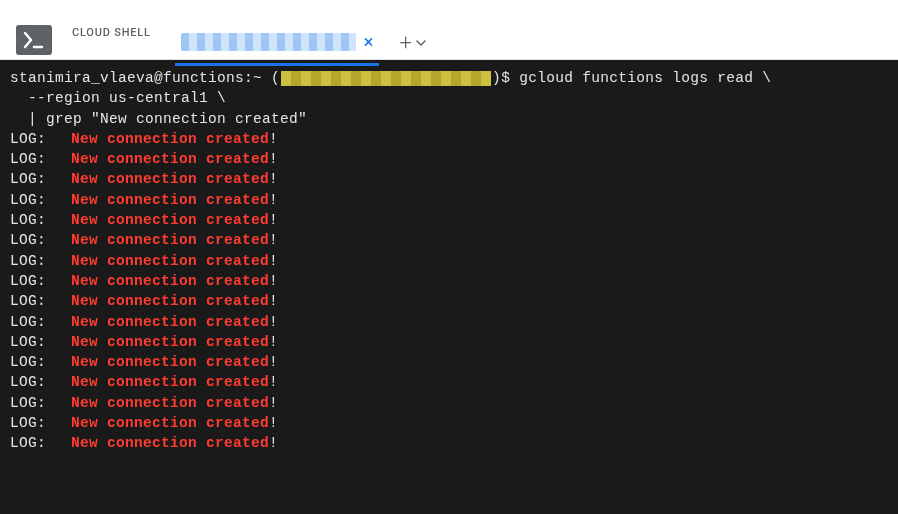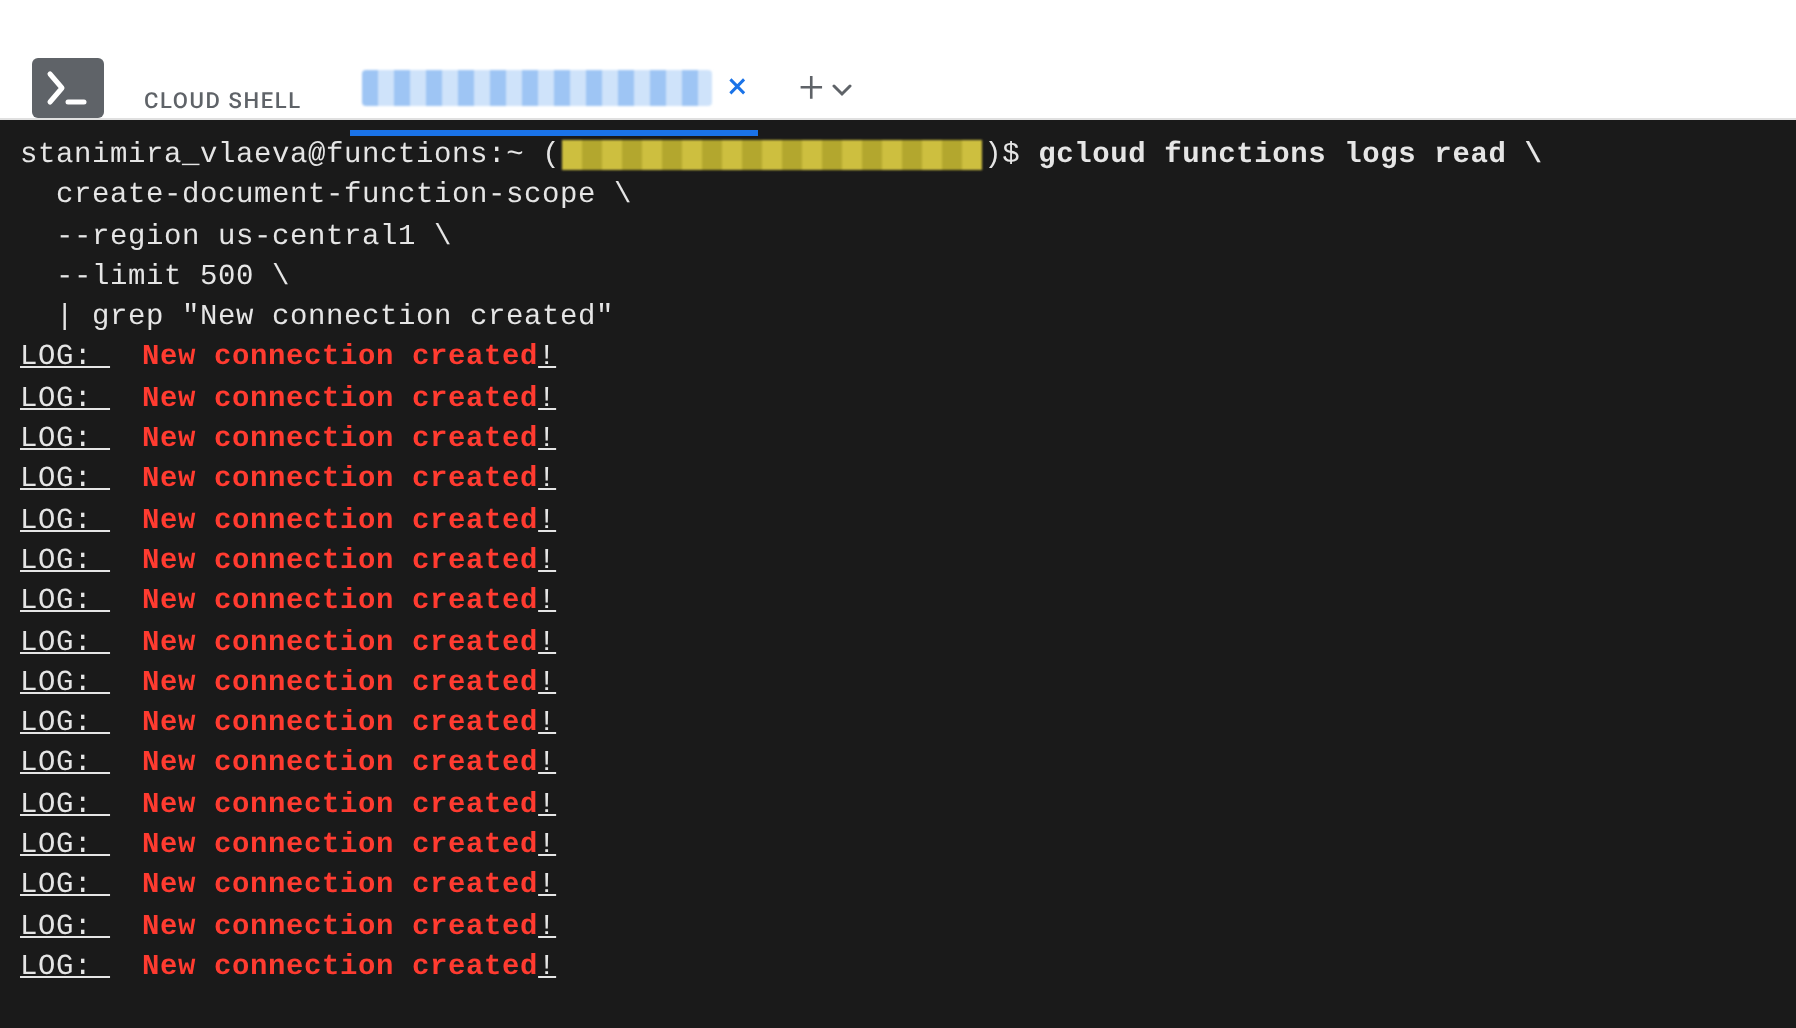--- a/index.html
+++ b/index.html
@@ -9,21 +9,21 @@
     }
     body {
       font-family: 'Google Sans', Roboto, Arial, sans-serif;
       background: #fff;
       width: 898px;
       height: 514px;
       overflow: hidden;
     }
     .header {
       display: flex;
-      align-items: flex-end;
+      align-items: center;
       padding: 8px 0 0 16px;
       height: 60px;
       border-bottom: 1px solid #e0e0e0;
       background: #fff;
     }
     .shell-icon {
       width: 36px;
       height: 30px;
       background: #5f6368;
       border-radius: 3px;
@@ -145,32 +145,30 @@
         #cdbf3f 10px,
         #b3a72e 10px,
         #b3a72e 20px
       );
       vertical-align: middle;
       filter: blur(0.5px);
       margin: 0 1px;
     }
     .cmd {
       color: #e5e5e5;
-      font-weight: bold;
     }
     .continuation {
       padding-left: 18px;
       white-space: pre;
     }
     .log-line {
       white-space: pre;
     }
     .log-prefix {
       color: #e5e5e5;
-      text-decoration: underline;
     }
     .log-highlight {
       color: #ff3b30;
       font-weight: bold;
       margin-left: 16px;
     }
   </style>
 </head>
 <body>
 
@@ -195,23 +193,21 @@
         <svg width="10" height="10" viewBox="0 0 10 10">
             <path d="M1 3 L5 7 L9 3" stroke="#5f6368" stroke-width="1.5" fill="none" stroke-linecap="round"></path>
           </svg>
       </span>
     </div>
   </div>
 </div>
 
 <div class="terminal">
   <div class="prompt-line"><span class="prompt-user">stanimira_vlaeva@functions</span><span class="prompt-user">:</span><span class="prompt-path">~</span> <span>(</span><span class="redacted-project"></span><span>)</span><span>$</span> <span class="cmd">gcloud functions logs read \</span></div>
-  <div class="continuation">create-document-function-scope \</div>
   <div class="continuation">--region us-central1 \</div>
-  <div class="continuation">--limit 500 \</div>
   <div class="continuation">| grep "New connection created"</div>
   <div id="log-container">
       <div class="log-line"><span class="log-prefix">LOG: </span><span class="log-highlight">New connection created</span><span class="log-prefix">!</span></div>
       <div class="log-line"><span class="log-prefix">LOG: </span><span class="log-highlight">New connection created</span><span class="log-prefix">!</span></div>
       <div class="log-line"><span class="log-prefix">LOG: </span><span class="log-highlight">New connection created</span><span class="log-prefix">!</span></div>
       <div class="log-line"><span class="log-prefix">LOG: </span><span class="log-highlight">New connection created</span><span class="log-prefix">!</span></div>
       <div class="log-line"><span class="log-prefix">LOG: </span><span class="log-highlight">New connection created</span><span class="log-prefix">!</span></div>
       <div class="log-line"><span class="log-prefix">LOG: </span><span class="log-highlight">New connection created</span><span class="log-prefix">!</span></div>
       <div class="log-line"><span class="log-prefix">LOG: </span><span class="log-highlight">New connection created</span><span class="log-prefix">!</span></div>
       <div class="log-line"><span class="log-prefix">LOG: </span><span class="log-highlight">New connection created</span><span class="log-prefix">!</span></div>

